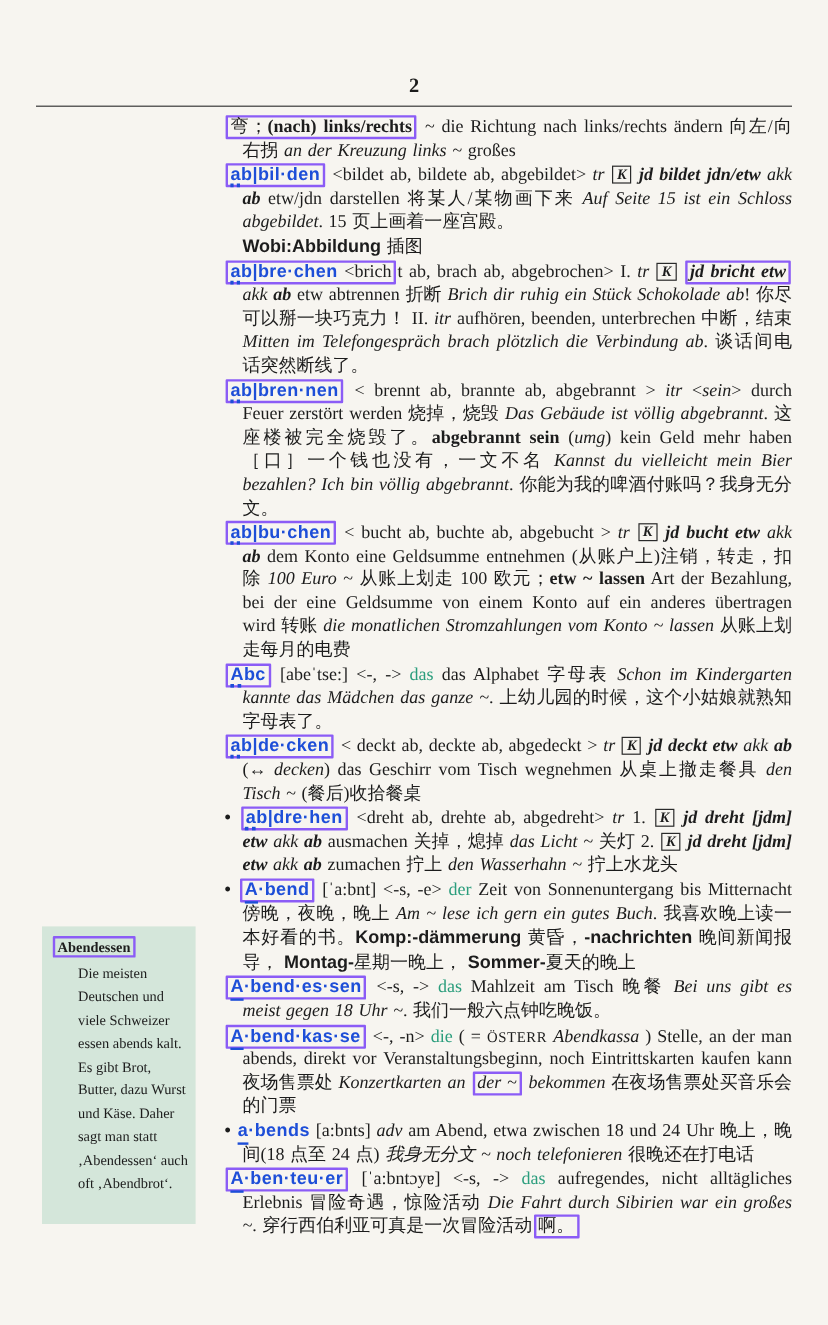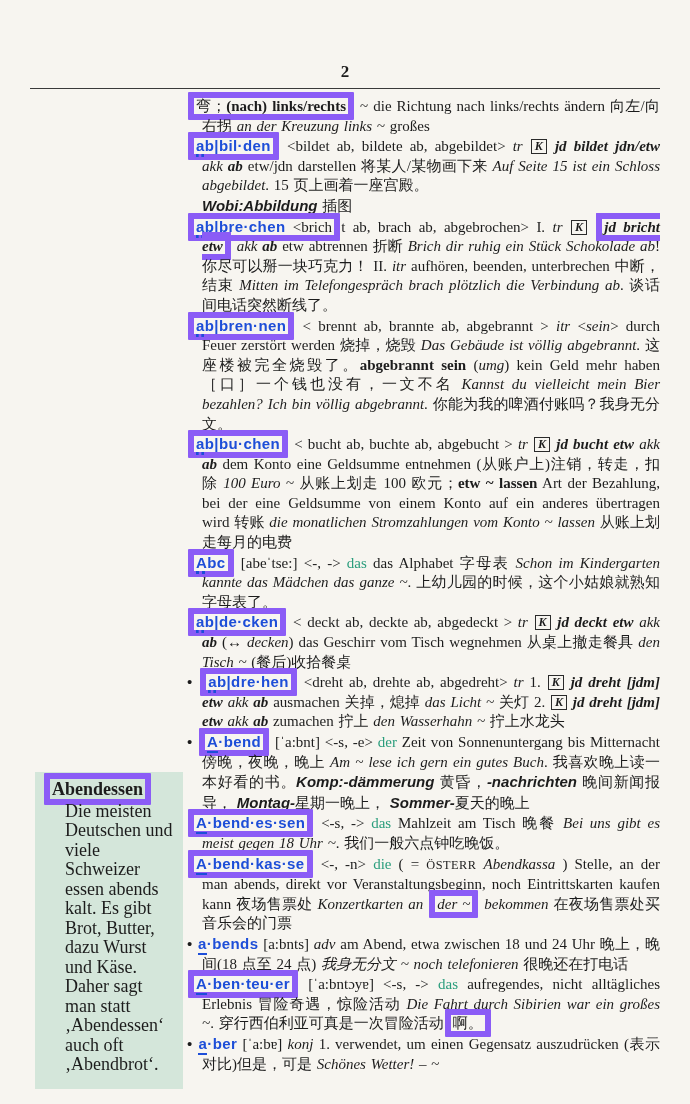--- a/index.html
+++ b/index.html
@@ -31,45 +31,45 @@
     font-family:"Liberation Sans","DejaVu Sans",sans-serif;
     font-weight:bold;color:#1d4ed8;letter-spacing:.4px;
   }
   .it{font-style:italic;}
   .bd{font-weight:bold;}
   .bi{font-weight:bold;font-style:italic;}
   .gen{color:#2a9d7c;}
   .sc{font-size:.82em;letter-spacing:.5px;}
   .sbi{
     font-family:"Liberation Sans","DejaVu Sans",sans-serif;
-    font-weight:bold;font-style:italic;
+    font-weight:bold;
   }
   .kbox{
     display:inline-block;border:1.4px solid #2a2a2a;
     font-style:italic;font-weight:bold;font-size:12px;
     line-height:13px;padding:0 3px;margin:0 1px;
     text-indent:0;vertical-align:1px;
   }
   .redbox{
-    border:6px solid #8b5cf6;padding:0 2px;
+    border:2px solid #8b5cf6;padding:0 2px;
     margin:0 1px;border-radius:1px;
   }
   .vshort{
     text-decoration:underline dotted 2.5px;
     text-underline-offset:3px;
   }
   .vlong{
     border-bottom:2px solid currentColor;
     padding-bottom:1px;
   }
   .sidebar-note{
-    position:absolute;left:35px;top:772px;width:148px;
+    position:absolute;left:35px;top:772px;width:128px;
     background:#d4e6da;padding:8px 6px 14px 8px;
     box-sizing:border-box;min-height:248px;
-    font-size:18px;line-height:19.5px;
+    font-size:12px;line-height:19.5px;
   }
   .sidebar-title{font-weight:bold;}
   .sidebar-body{margin-top:2px;margin-left:22px;}
 </style>
 </head>
 <body>
 
 <div class="page-number">2</div>
 <div class="head-rule"></div>
 
@@ -80,19 +80,18 @@
     <p class="entry"><span class="redbox"><span class="hw"><span class="vshort">a</span>b|bren·nen</span></span><span class=""> &lt; brennt ab, brannte ab, abgebrannt &gt; </span><span class="it">itr</span><span class=""> &lt;</span><span class="it">sein</span><span class="">&gt; </span><span class="">durch Feuer zerstört werden 烧掉，烧毁 </span><span class="it">Das Gebäude ist völlig abgebrannt</span><span class="">. 这座楼被完全烧毁了。</span><span class="bd">abgebrannt sein</span><span class=""> (</span><span class="it">umg</span><span class="">) kein Geld mehr haben ［口］一个钱也没有，一文不名 </span><span class="it">Kannst du vielleicht mein Bier bezahlen? Ich bin völlig abgebrannt</span><span class="">. 你能为我的啤酒付账吗？我身无分文。</span></p>
     <p class="entry"><span class="redbox"><span class="hw"><span class="vshort">a</span>b|bu·chen</span></span><span class=""> &lt; bucht ab, buchte ab, abgebucht &gt; </span><span class="it">tr</span><span class=""> </span><span class="kbox">K</span><span class="bi"> jd bucht etw </span><span class="it">akk</span><span class="bi"> ab</span><span class=""> dem Konto eine Geldsumme entnehmen (从账户上)注销，转走，扣除 </span><span class="it">100 Euro</span><span class=""> ~ 从账上划走 100 欧元；</span><span class="bd">etw ~ lassen</span><span class=""> Art der Bezahlung, bei der eine Geldsumme von einem Konto auf ein anderes übertragen wird 转账 </span><span class="it">die monatlichen Stromzahlungen vom Konto ~ lassen</span><span class=""> 从账上划走每月的电费</span></p>
     <p class="entry"><span class="redbox"><span class="hw"><span class="vshort">A</span>bc</span></span><span class=""> [abeˈtse:] &lt;-, -&gt; </span><span class="gen">das</span><span class=""> das Alphabet 字母表 </span><span class="it">Schon im Kindergarten kannte das Mädchen das ganze ~</span><span class="">. 上幼儿园的时候，这个小姑娘就熟知字母表了。</span></p>
     <p class="entry"><span class="redbox"><span class="hw"><span class="vshort">a</span>b|de·cken</span></span><span class=""> &lt; deckt ab, deckte ab, abgedeckt &gt; </span><span class="it">tr</span><span class=""> </span><span class="kbox">K</span><span class="bi"> jd deckt etw </span><span class="it">akk</span><span class="bi"> ab</span><span class=""> (↔ </span><span class="it">decken</span><span class="">) das Geschirr vom Tisch wegnehmen 从桌上撤走餐具 </span><span class="it">den Tisch ~</span><span class=""> (餐后)收拾餐桌</span></p>
     <p class="entry"><span class="bullet">• </span><span class="redbox"><span class="hw"><span class="vshort">a</span>b|dre·hen</span></span><span class=""> &lt;dreht ab, drehte ab, abgedreht&gt; </span><span class="it">tr</span><span class=""> 1. </span><span class="kbox">K</span><span class="bi"> jd dreht [jdm] etw </span><span class="it">akk</span><span class="bi"> ab</span><span class=""> ausmachen 关掉，熄掉 </span><span class="it">das Licht ~</span><span class=""> 关灯 2. </span><span class="kbox">K</span><span class="bi"> jd dreht [jdm] etw </span><span class="it">akk</span><span class="bi"> ab</span><span class=""> zumachen 拧上 </span><span class="it">den Wasserhahn ~</span><span class=""> 拧上水龙头</span></p>
     <p class="entry"><span class="bullet">• </span><span class="redbox"><span class="hw"><span class="vlong">A</span>·bend</span></span><span class=""> [ˈa:bnt] &lt;-s, -e&gt; </span><span class="gen">der</span><span class=""> Zeit von Sonnenuntergang bis Mitternacht 傍晚，夜晚，晚上 </span><span class="it">Am ~ lese ich gern ein gutes Buch</span><span class="">. 我喜欢晚上读一本好看的书。</span><span class="sbi">Komp:</span><span class="sbi">-dämmerung</span><span class=""> 黄昏，</span><span class="sbi">-nachrichten</span><span class=""> 晚间新闻报导， </span><span class="sbi">Montag-</span><span class="">星期一晚上， </span><span class="sbi">Sommer-</span><span class="">夏天的晚上</span></p>
     <p class="entry"><span class="redbox"><span class="hw"><span class="vlong">A</span>·bend·es·sen</span></span><span class=""> &lt;-s, -&gt; </span><span class="gen">das</span><span class=""> Mahlzeit am Tisch 晚餐 </span><span class="it">Bei uns gibt es meist gegen 18 Uhr ~</span><span class="">. 我们一般六点钟吃晚饭。</span></p>
     <p class="entry"><span class="redbox"><span class="hw"><span class="vlong">A</span>·bend·kas·se</span></span><span class=""> &lt;-, -n&gt; </span><span class="gen">die</span><span class=""> ( = </span><span class="sc">ÖSTERR</span><span class=""> </span><span class="it">Abendkassa</span><span class=""> ) Stelle, an der man abends, direkt vor Veranstaltungsbeginn, noch Eintrittskarten kaufen kann 夜场售票处 </span><span class="it">Konzertkarten an </span><span class="redbox"><span class="it">der ~</span></span><span class="it"> bekommen</span><span class=""> 在夜场售票处买音乐会的门票</span></p>
     <p class="entry"><span class="bullet">• </span><span class="hw"><span class="vlong">a</span>·bends</span><span class=""> [a:bnts] </span><span class="it">adv</span><span class=""> am Abend, etwa zwischen 18 und 24 Uhr 晚上，晚间(18 点至 24 点) </span><span class="it">我身无分文 ~ noch telefonieren</span><span class=""> 很晚还在打电话</span></p>
     <p class="entry"><span class="redbox"><span class="hw"><span class="vlong">A</span>·ben·teu·er</span></span><span class=""> [ˈa:bntɔyɐ] &lt;-s, -&gt; </span><span class="gen">das</span><span class=""> aufregendes, nicht alltägliches Erlebnis 冒险奇遇，惊险活动 </span><span class="it">Die Fahrt durch Sibirien war ein großes ~</span><span class="">. 穿行西伯利亚可真是一次冒险活动</span><span class="redbox"><span class="">啊。</span></span></p>
-    <p class="entry"><span class="bullet">• </span><span class="hw"><span class="vlong">a</span>·ber</span><span class=""> [ˈa:bɐ] </span><span class="it">konj</span><span class=""> 1. verwendet, um einen Gegensatz auszudrücken (表示对比)但是，可是 </span><span class="it">Schönes Wetter!</span><span class=""> – ~</span></p>
   </div>
 
 <div class="sidebar-note">
   <span class="sidebar-title redbox">Abendessen</span>
   <div class="sidebar-body">Die meisten Deutschen und viele Schweizer essen abends kalt. Es gibt Brot, Butter, dazu Wurst und Käse. Daher sagt man statt ‚Abendessen‘ auch oft ‚Abendbrot‘.</div>
 </div>
 
 </body></html>

